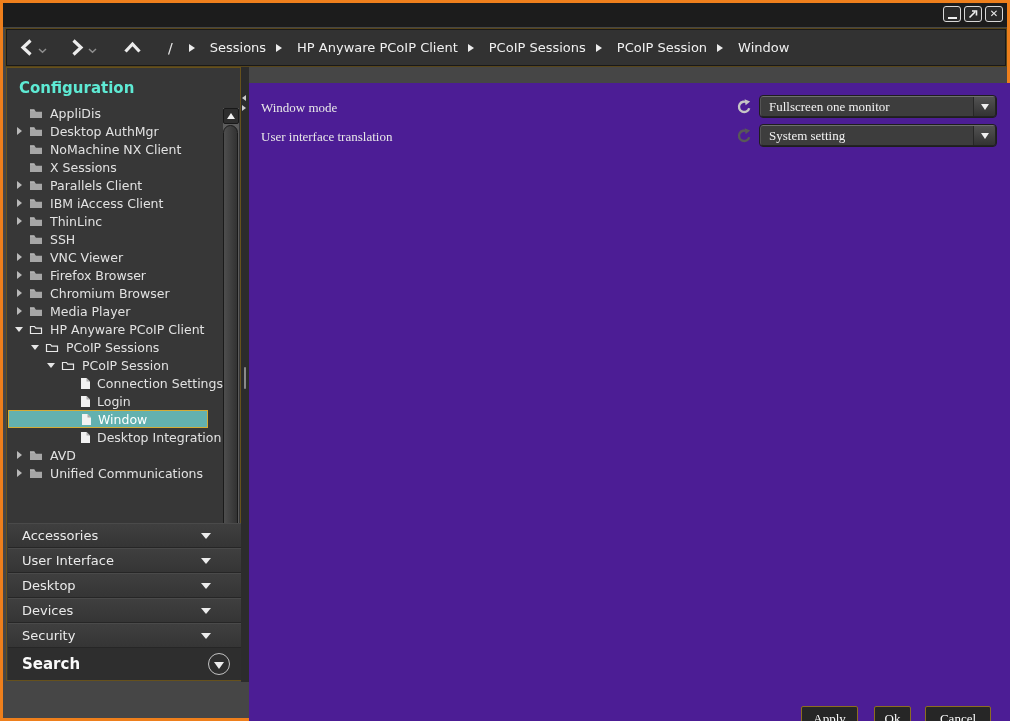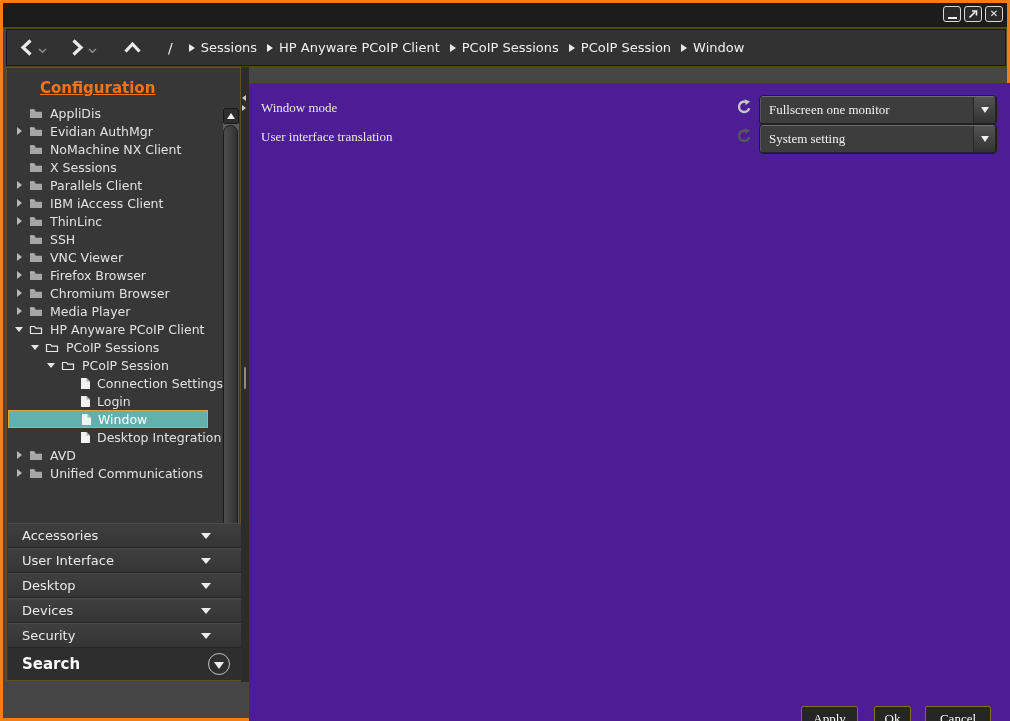--- a/index.html
+++ b/index.html
@@ -21,29 +21,29 @@
 
   
   .navbar { position:absolute; left:3px; top:26px; width:1000px; height:37px;
             background:#323232; border:1px solid #191919; outline:1px solid #57451a;
             display:flex; align-items:center; }
   .nav-ico { display:flex; align-items:center; }
   .chev { margin-left:12px; }
   .caret-sm { margin-left:3px; margin-top:6px; }
   .slash { color:#e8e8e8; font-size:14px; margin-left:26px; }
   .crumbs { display:flex; align-items:center; margin-left:6px; }
-  .crumb { display:flex; align-items:center; margin-left:10px; color:#f0f0f0; font-size:13px; }
+  .crumb { display:flex; align-items:center; margin-left:10px; color:#f0f0f0; font-size:13px;gap:9px; }
   .crumb .sep { width:0; height:0; border-left:6px solid #ececec;
                 border-top:4px solid transparent; border-bottom:4px solid transparent;
                 margin-right:6px; }
 
   
   .sidebar { position:absolute; left:3px; top:64px; width:235px; height:614px;
              background:#373737; border:1px solid #66511c; }
-  .cfg-header { color:#f97316; font-weight:bold; font-size:15px; padding:11px 0 0 33px;text-decoration:underline; }
+  .cfg-header { color:#5eead4; font-weight:bold; font-size:15px; padding:11px 0 0 12px; }
 
   .tree { position:absolute; left:1px; top:36px; width:200px; height:414px; }
   .tree-row { position:relative; height:18px; display:flex; align-items:center; color:#e2e2e2;
               font-size:12.5px; white-space:nowrap; }
   .tree-row.selected { background:#63b1af; border:1px solid #d4ab36; color:#ffffff; }
   .t-arrow { position:absolute; width:10px; display:flex; justify-content:center; }
   .tri-r { width:0; height:0; border-left:5px solid #b9b9b9;
            border-top:4px solid transparent; border-bottom:4px solid transparent; }
   .tri-d { width:0; height:0; border-top:5px solid #e6e6e6;
            border-left:4px solid transparent; border-right:4px solid transparent; }
@@ -87,21 +87,21 @@
           border-top:3px solid transparent; border-bottom:3px solid transparent; }
   .sp-r { width:0; height:0; border-left:4px solid #cccccc;
           border-top:3px solid transparent; border-bottom:3px solid transparent; }
   .split-handle { position:absolute; left:3px; top:300px; width:2px; height:22px;
                   background:#8a8a8a; border-radius:1px; }
 
   
   .main { position:absolute; left:246px; top:80px; width:761px; height:654px; background:#4c1d95;font-family:Liberation Serif, serif; }
   .field-label { position:absolute; left:12px; color:#e8e8e8; font-size:13px; line-height:21px; }
   .reset { position:absolute; width:16px; height:17px; }
-  .dropdown { position:absolute; left:511px; width:236px; height:28px; background:#3d3d3d;
+  .dropdown { position:absolute; left:511px; width:236px; height:21px; background:#3d3d3d;
               border:1px solid #232323; border-top-color:#6e6e6e; border-left-color:#555555;
               border-radius:3px; outline:1px solid #1e1e1e; display:flex; align-items:center; }
   .dd-value { flex:1; color:#f2f2f2; font-size:13px; padding-left:8px; white-space:nowrap;
               overflow:hidden; }
   .dd-btn { width:22px; height:100%; border-left:1px solid #272727;
             background:linear-gradient(#525252,#333333); display:flex; align-items:center;
             justify-content:center; border-radius:0 2px 2px 0; }
   .dd-tri { width:0; height:0; border-top:6px solid #efefef;
             border-left:4px solid transparent; border-right:4px solid transparent; }
 
@@ -200,21 +200,21 @@
         <div class="tree-row">
           <span class="t-arrow" style="left: 6px;">
             <span class="tri-r"></span>
           </span>
           <span class="t-icon" style="left: 21px;">
             <svg width="14" height="12">
               <path d="M1 3 h4.5 l1.5 1.8 H13 V11 H1z" fill="#a6a6a6"></path>
               <path d="M1 2.2 h4.2 l1 1.2 H1z" fill="#bdbdbd"></path>
             </svg>
           </span>
-          <span class="t-label" style="left: 42px;">Evidian AuthMgr</span>
+          <span class="t-label" style="left: 42px;">Desktop AuthMgr</span>
         </div>
         <div class="tree-row">
           <span class="t-icon" style="left: 21px;">
             <svg width="14" height="12">
               <path d="M1 3 h4.5 l1.5 1.8 H13 V11 H1z" fill="#a6a6a6"></path>
               <path d="M1 2.2 h4.2 l1 1.2 H1z" fill="#bdbdbd"></path>
             </svg>
           </span>
           <span class="t-label" style="left: 42px;">NoMachine NX Client</span>
         </div>

